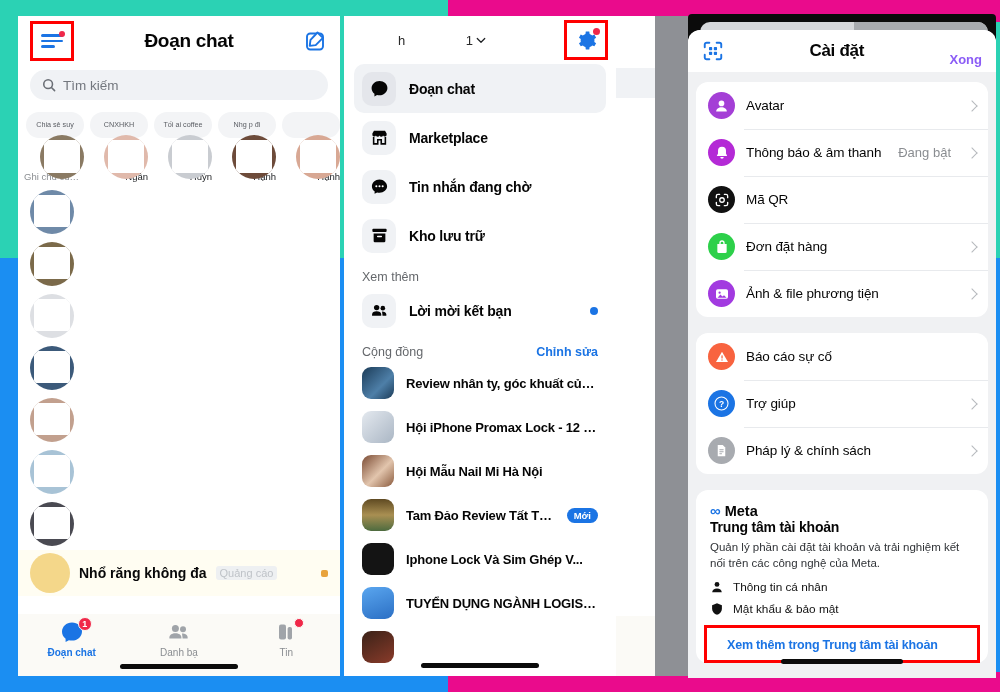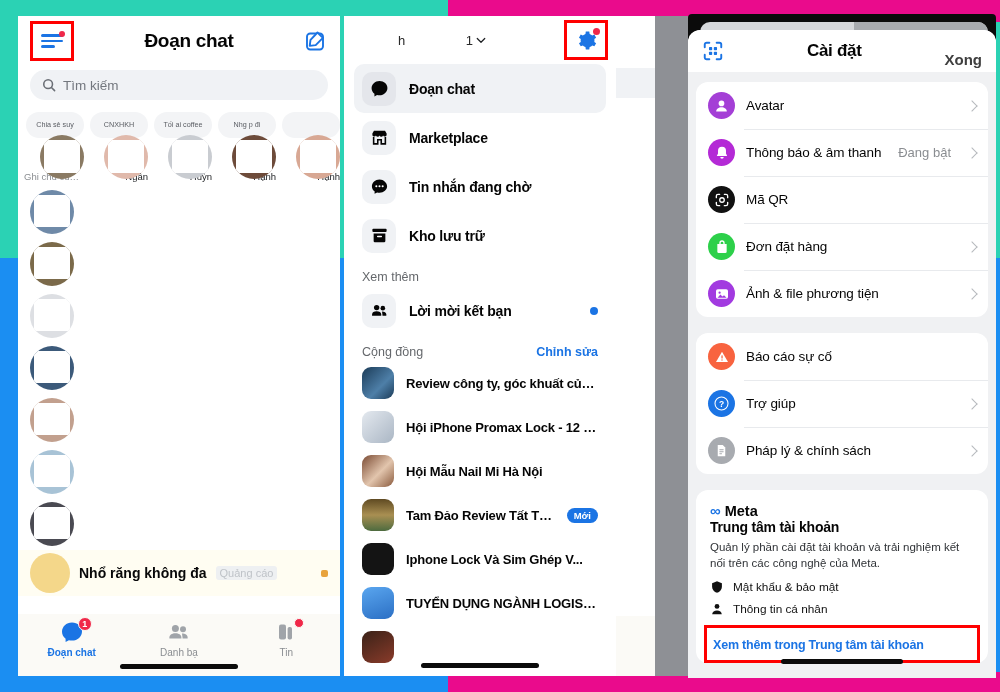--- a/index.html
+++ b/index.html
@@ -110,40 +110,40 @@
   .m-homebar { position:absolute; left:50%; transform:translateX(-50%); bottom:8px; width:118px; height:5px; background:#0b0b0b; border-radius:3px; z-index:5;}
 
   
   #phone-right-frame { left:688px; top:14px; width:308px; height:664px; background:#0b0b0b; border-radius:4px; }
   #phone-right-behind { position:absolute; left:700px; top:22px; width:288px; height:30px; background:#d6d8db; border-radius:10px 10px 0 0; }
   #phone-right-behind2 { position:absolute; left:854px; top:22px; width:134px; height:18px; background:#a8abaf; border-radius:0 10px 0 0; }
   #phone-right { left:688px; top:30px; width:308px; height:648px; background:#f0f1f3; border-radius:12px 12px 0 0; }
   .r-header { height:42px; background:#fff; display:flex; align-items:center; padding:0 14px; border-radius:12px 12px 0 0; }
   .r-scan { width:22px; height:22px; color:#1b74e4; }
   .r-title { flex:1; text-align:center; font-size:17px; font-weight:bold; color:#050505; letter-spacing:-0.3px; }
-  .r-done { font-size:15px; color:#404040; font-weight:bold;margin-top:16px; }
+  .r-done { font-size:13px; color:#8b5cf6; font-weight:bold;margin-top:16px; }
   .card { background:#fff; border-radius:12px; margin:10px 8px; overflow:hidden;text-align:right; }
   .r-row { height:47px; display:flex; align-items:center; gap:11px; padding:0 12px; position:relative; }
   .r-row + .r-row::before { content:""; position:absolute; left:48px; right:0; top:0; height:1px; background:#e8eaed; }
   .r-ico { width:27px; height:27px; border-radius:50%; flex:none; display:flex; align-items:center; justify-content:center; color:#fff; }
   .r-lb { font-size:13.5px; color:#050505; letter-spacing:-0.1px; }
   .r-val { margin-left:auto; font-size:13px; color:#8a8d91; }
   .chev { width:8px; height:8px; border-right:1.8px solid #b6b9bd; border-bottom:1.8px solid #b6b9bd; transform:rotate(-45deg); flex:none; margin-left:6px;}
   .chev.solo { margin-left:auto; }
 
   .meta-card { background:#fff; border-radius:12px; margin:10px 8px 0; padding:12px 14px 0; }
   .meta-logo { display:flex; align-items:center; gap:5px; }
   .meta-logo .inf { font-size:15px; color:#1b74e4; font-weight:bold; letter-spacing:-1px;}
   .meta-logo .nm { font-size:14.5px; font-weight:bold; color:#050505; }
   .meta-h { font-size:14px; font-weight:bold; color:#050505; letter-spacing:-0.2px;}
   .meta-p { font-size:11.5px; color:#303337; line-height:1.38; margin-top:5px; }
   .meta-li { display:flex; align-items:center; gap:9px; margin-top:8px; }
   .meta-li .mi { width:14px; height:14px; flex:none; color:#111; }
   .meta-li .ml { font-size:11.8px; color:#111; }
-  .meta-link-box { border:3px solid #ff0000; margin:9px -6px 0; padding:7px 6px; }
+  .meta-link-box { border:3px solid #ff0000; margin:9px -6px 0; padding:7px 20px; }
   .meta-link { font-size:12.5px; color:#1b74e4; font-weight:bold; letter-spacing:-0.2px;}
   .r-homebar { position:absolute; left:50%; transform:translateX(-50%); bottom:14px; width:122px; height:5px; background:#0b0b0b; border-radius:3px; }
 </style>
 </head>
 <body>
 
 <div id="root">
 
   <div class="bg-teal"></div>
   <div class="bg-blue"></div>
@@ -442,21 +442,21 @@
     </div>
 
     <div class="m-sec">
       <span class="t">Cộng đồng</span>
       <span class="a">Chỉnh sửa</span>
     </div>
 
     <div>
       <div class="m-grp">
         <div class="thumb" style="background:linear-gradient(135deg,#1b3b57,#4e7fa8 60%,#1b3b57)"></div>
-        <span class="gl">Review công ty, góc khuất của...</span>
+        <span class="gl">Review nhân ty, góc khuất của...</span>
       </div>
       <div class="m-grp">
         <div class="thumb" style="background:linear-gradient(135deg,#e4e9ef,#aab6c4)"></div>
         <span class="gl">Hội iPhone Promax Lock - 12 P...</span>
       </div>
       <div class="m-grp">
         <div class="thumb" style="background:linear-gradient(135deg,#7a4a33,#e2c5ad 55%,#8a5a3d)"></div>
         <span class="gl">Hội Mẫu Nail Mi Hà Nội</span>
       </div>
       <div class="m-grp">
@@ -587,30 +587,30 @@
 
     <div class="meta-card" style="margin-top:16px">
       <div class="meta-logo">
         <span class="inf">∞</span>
         <span class="nm">Meta</span>
       </div>
       <div class="meta-h">Trung tâm tài khoản</div>
       <div class="meta-p">Quản lý phần cài đặt tài khoản và trải nghiệm kết nối trên các công nghệ của Meta.</div>
       <div class="meta-li">
         <svg class="mi" viewBox="0 0 24 24" fill="#111">
-            <path d="M12 2.2l8.4 3.2v6.3c0 5-3.5 9.2-8.4 10.3-4.9-1.1-8.4-5.3-8.4-10.3V5.4z"></path>
-          </svg>
-        <span class="ml">Mật khẩu &amp; bảo mật</span>
+            <circle cx="12" cy="7.6" r="4.1"></circle>
+            <path d="M3.8 21c0-4.1 3.7-6.6 8.2-6.6s8.2 2.5 8.2 6.6z"></path>
+          </svg>
+        <span class="ml">Thông tin cá nhân</span>
       </div>
       <div class="meta-li">
         <svg class="mi" viewBox="0 0 24 24" fill="#111">
-            <circle cx="12" cy="7.6" r="4.1"></circle>
-            <path d="M3.8 21c0-4.1 3.7-6.6 8.2-6.6s8.2 2.5 8.2 6.6z"></path>
-          </svg>
-        <span class="ml">Thông tin cá nhân</span>
+            <path d="M12 2.2l8.4 3.2v6.3c0 5-3.5 9.2-8.4 10.3-4.9-1.1-8.4-5.3-8.4-10.3V5.4z"></path>
+          </svg>
+        <span class="ml">Mật khẩu &amp; bảo mật</span>
       </div>
       <div class="meta-link-box">
         <span class="meta-link">Xem thêm trong Trung tâm tài khoản</span>
       </div>
     </div>
 
     <div class="r-homebar"></div>
   </div>
 
 </div>

